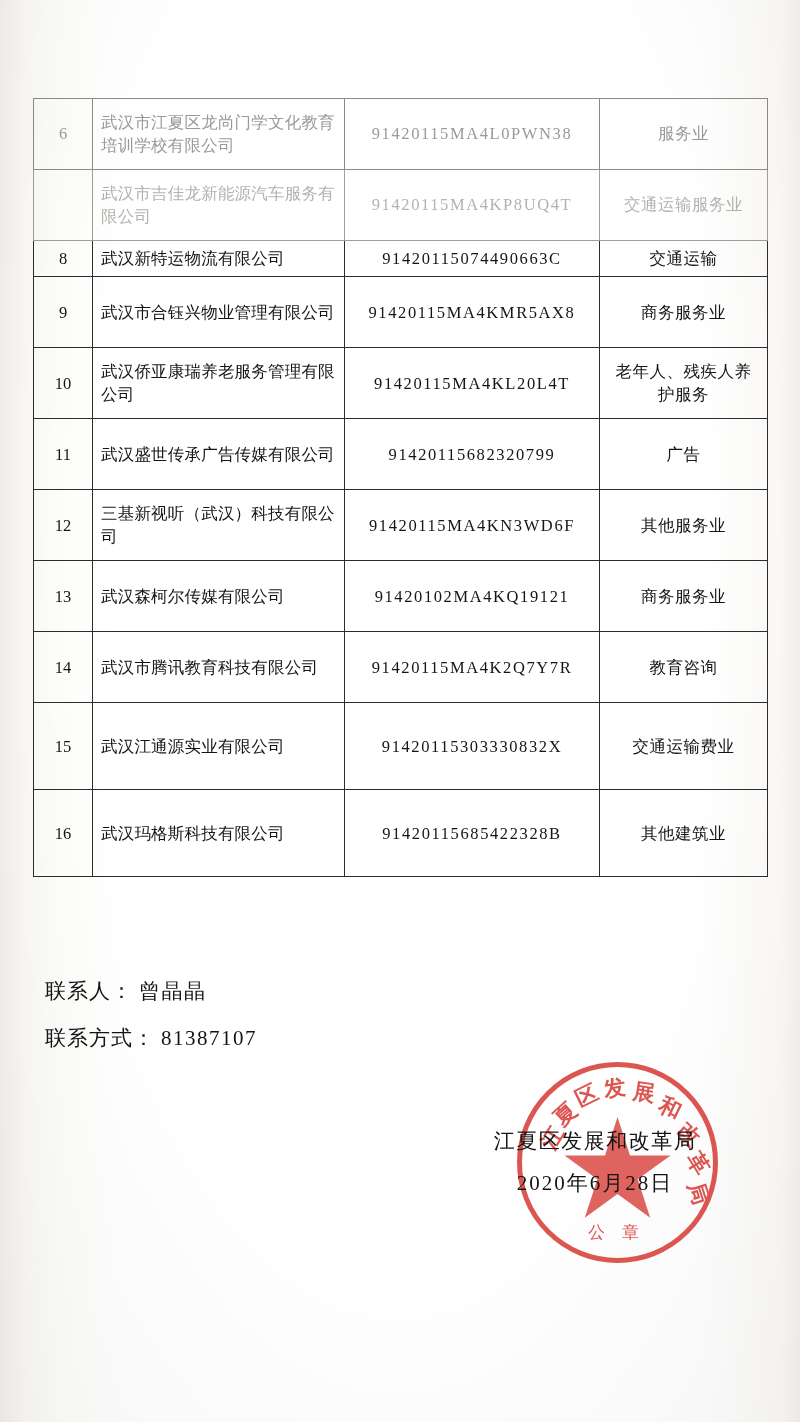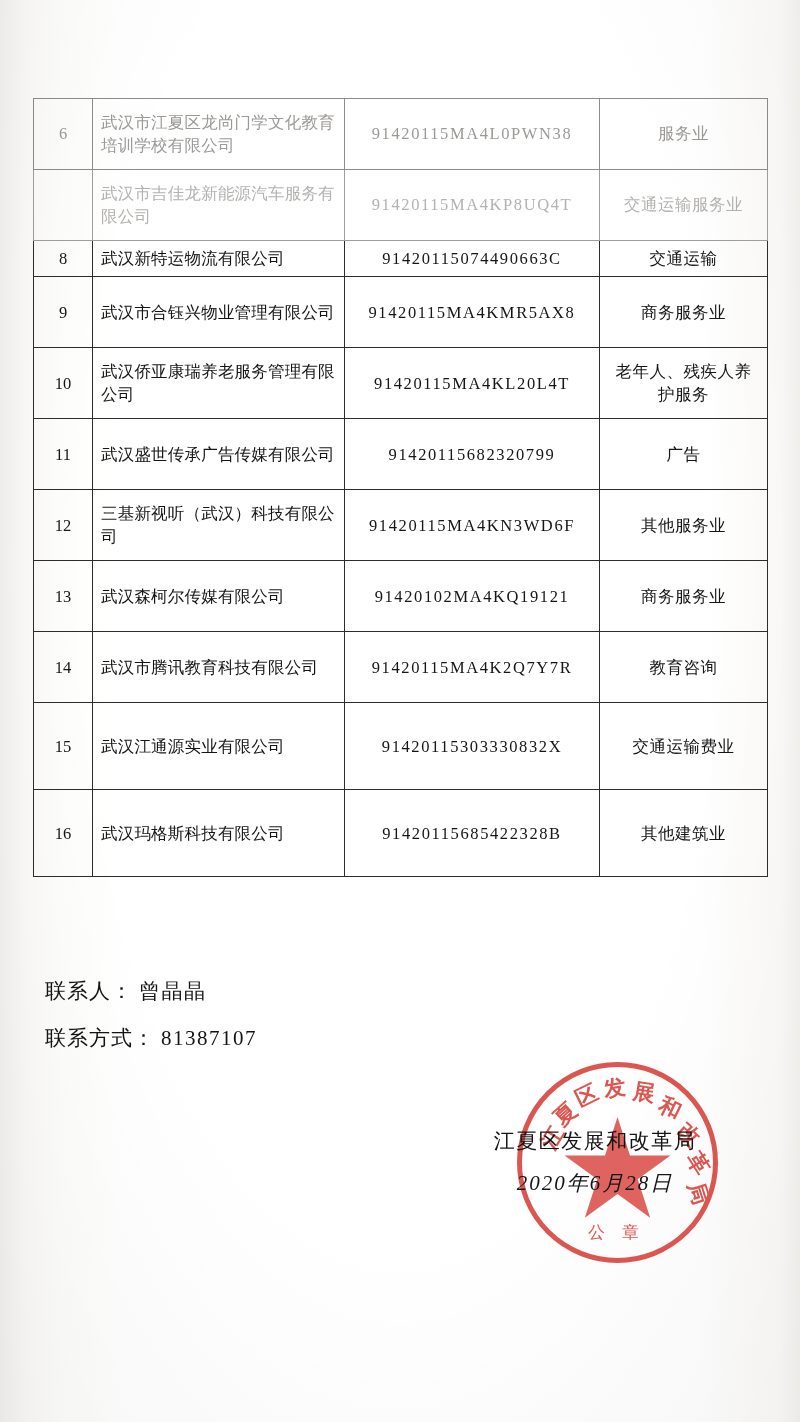--- a/index.html
+++ b/index.html
@@ -108,21 +108,21 @@
     right: 55px;
     top: 1120px;
     width: 300px;
     text-align: center;
     font-size: 21px;
     line-height: 2.0;
     letter-spacing: 1.5px;
     color: #141414;
     z-index: 3;
   }
-  .sign .date { letter-spacing: 2px; font-style: italic; }
+  .sign .date { letter-spacing: 2px; }
 
   
   .seal {
     position: absolute;
     left: 510px;
     top: 1055px;
     width: 215px;
     height: 215px;
     z-index: 2;
     opacity: 0.82;

